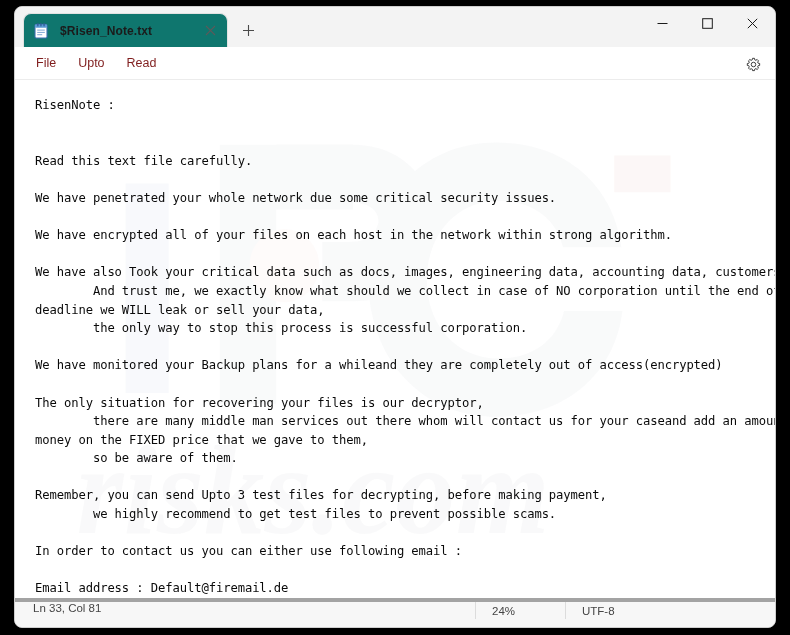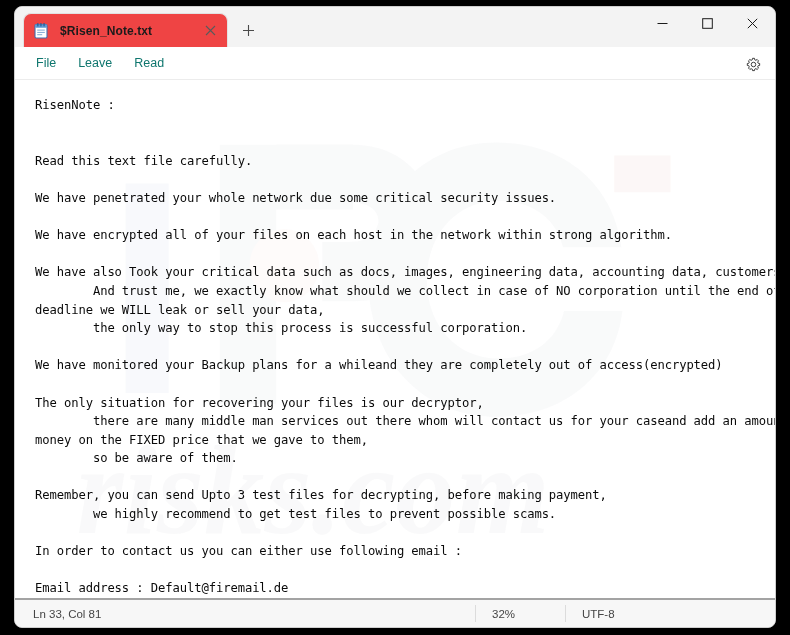--- a/index.html
+++ b/index.html
@@ -53,21 +53,21 @@
     min-width: 0;
   }
 
   .tab {
     display: flex;
     align-items: center;
     height: 34px;
     min-width: 205px;
     max-width: 220px;
     padding: 0 6px 0 8px;
-    background: #ef4444;
+    background: #0f766e;
     border-radius: 8px 8px 0 0;
     border: 1px solid #e2e2e2;
     border-bottom: none;
     position: relative;
   }
 
   .tab-icon {
     width: 18px;
     height: 18px;
     flex: 0 0 18px;
@@ -133,21 +133,21 @@
     display: flex;
     align-items: center;
     padding: 0 6px 0 10px;
     flex: 0 0 auto;
     position: relative;
     border-bottom: 1px solid #ececec;
   }
 
   .menu-item {
     font-size: 12.5px;
-    color: #0f766e;
+    color: #7f1d1d;
     padding: 5px 11px;
     border-radius: 4px;
     line-height: 1;
   }
 
   .gear-btn {
     position: absolute;
     right: 8px;
     top: 4px;
     width: 28px;
@@ -186,23 +186,22 @@
     color: #0a0a0a;
     white-space: pre;
     letter-spacing: -0.1px;
   }
 
   
   .statusbar {
     height: 29px;
     flex: 0 0 auto;
     background: #f7f7f7;
-    border-top: 2px solid #a3a3a3;
-    display: flex;
-    align-items: center;
+    border-top: 4px solid #a3a3a3;
+    display: flex;
     font-size: 11.5px;
     color: #454545;
   }
 
   .sb-pos {
     padding-left: 18px;
     flex: 0 0 auto;
     width: 460px;
   }
 
@@ -273,21 +272,21 @@
           <svg width="11" height="11" viewBox="0 0 11 11">
             <path d="M0.8 0.8 L10.2 10.2 M10.2 0.8 L0.8 10.2" stroke="currentColor" stroke-width="1" fill="none"></path>
           </svg>
         </div>
       </div>
 
     </div>
 
     <div class="menubar">
       <div class="menu-item">File</div>
-      <div class="menu-item">Leave</div>
+      <div class="menu-item">Upto</div>
       <div class="menu-item">Read</div>
 
       <div class="gear-btn">
         <svg width="15" height="15" viewBox="0 0 16 16">
           <path fill="none" stroke="currentColor" stroke-width="1.05" d="M8 5.6a2.4 2.4 0 1 0 0 4.8 2.4 2.4 0 0 0 0-4.8z"></path>
           <path fill="none" stroke="currentColor" stroke-width="1.05" stroke-linejoin="round" d="M6.95 1.4h2.1l.28 1.62c.42.13.81.3 1.17.52l1.36-.93 1.49 1.49-.93 1.36c.22.36.39.75.52 1.17l1.62.28v2.1l-1.62.28c-.13.42-.3.81-.52 1.17l.93 1.36-1.49 1.49-1.36-.93c-.36.22-.75.39-1.17.52l-.28 1.62h-2.1l-.28-1.62a4.9 4.9 0 0 1-1.17-.52l-1.36.93-1.49-1.49.93-1.36a4.9 4.9 0 0 1-.52-1.17L1.4 9.05v-2.1l1.62-.28c.13-.42.3-.81.52-1.17l-.93-1.36 1.49-1.49 1.36.93c.36-.22.75-.39 1.17-.52z"></path>
         </svg>
       </div>
     </div>
 
@@ -340,18 +339,18 @@
 
 Leave subject as your machine id : E86EQNTPTT
 
 If you didn't get any respond within 72 hours use our blog to contact us,
 therefore we can create another way for you to contact your cryptor as soon as possible.
 TOR BLOG : http://o6pi3u67zyag73ligtsupin5rjkxpfrbofwoxnhimpgpfttxqu7lsuyd.onion</span></div>
     </div>
 
     <div class="statusbar">
       <div class="sb-pos">Ln 33, Col 81</div>
-      <div class="sb-cell sb-zoom">32%</div>
+      <div class="sb-cell sb-zoom">24%</div>
       <div class="sb-cell sb-enc">UTF-8</div>
     </div>
 
   </div>
 </div>
 
 </body></html>

